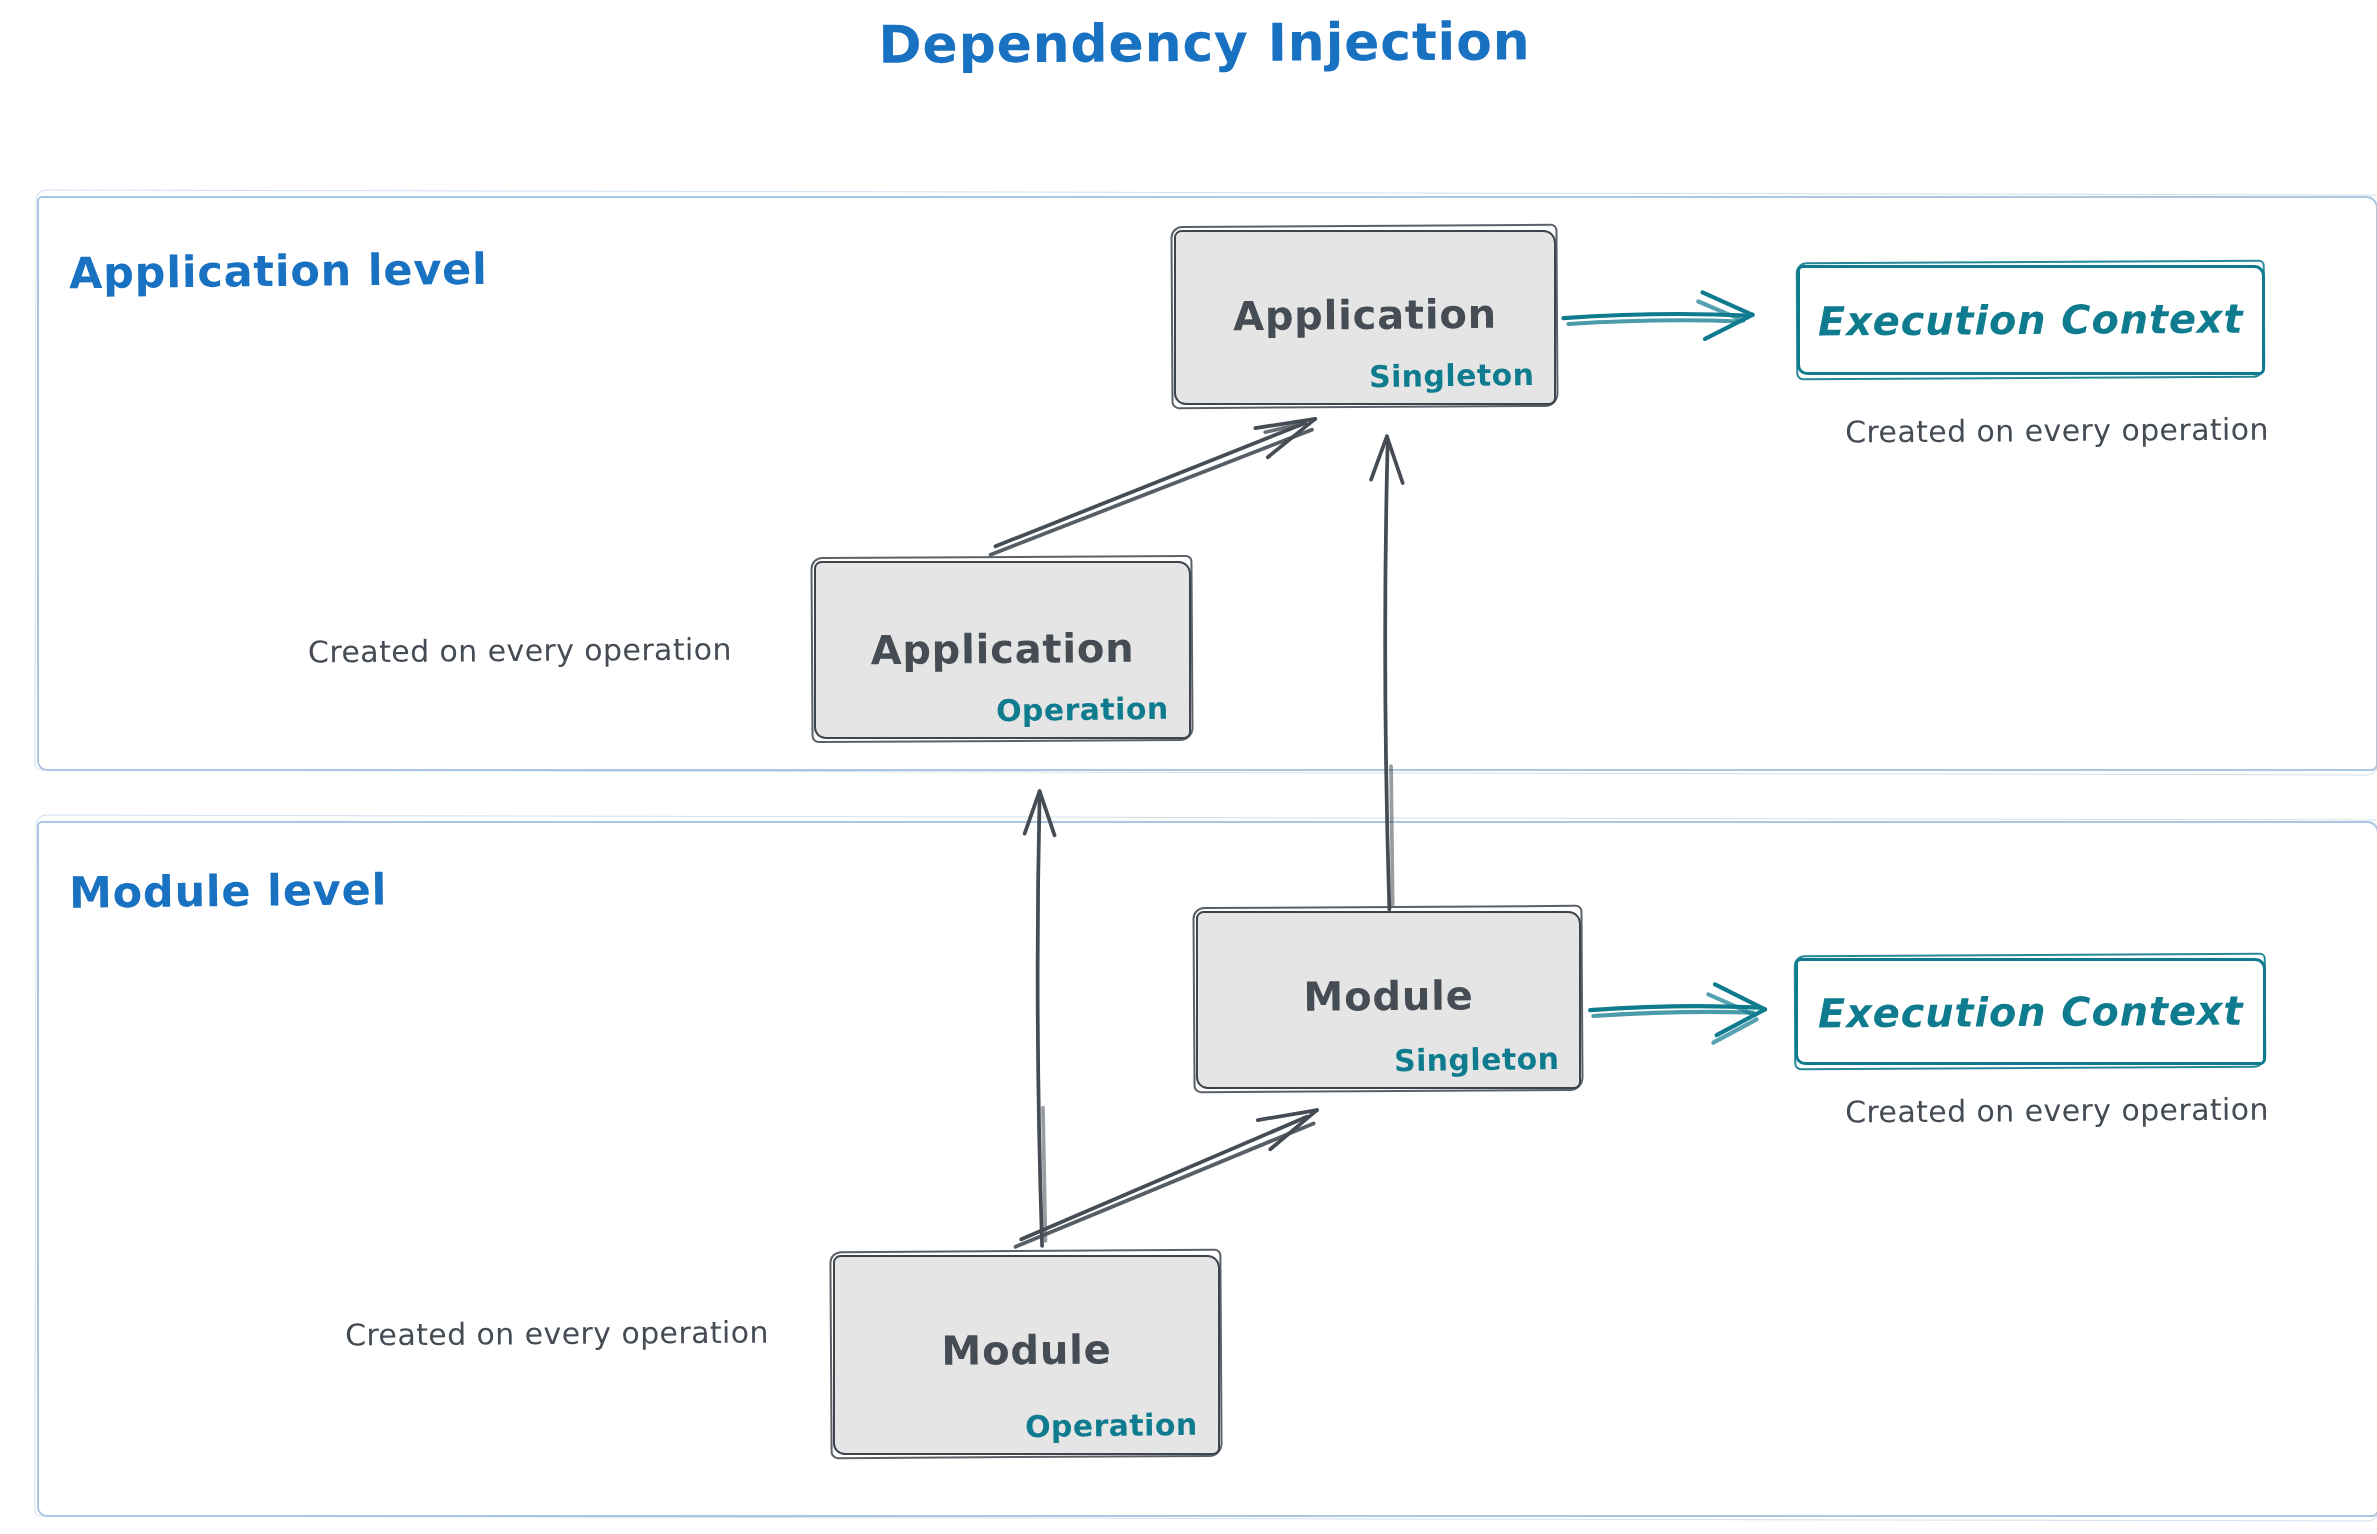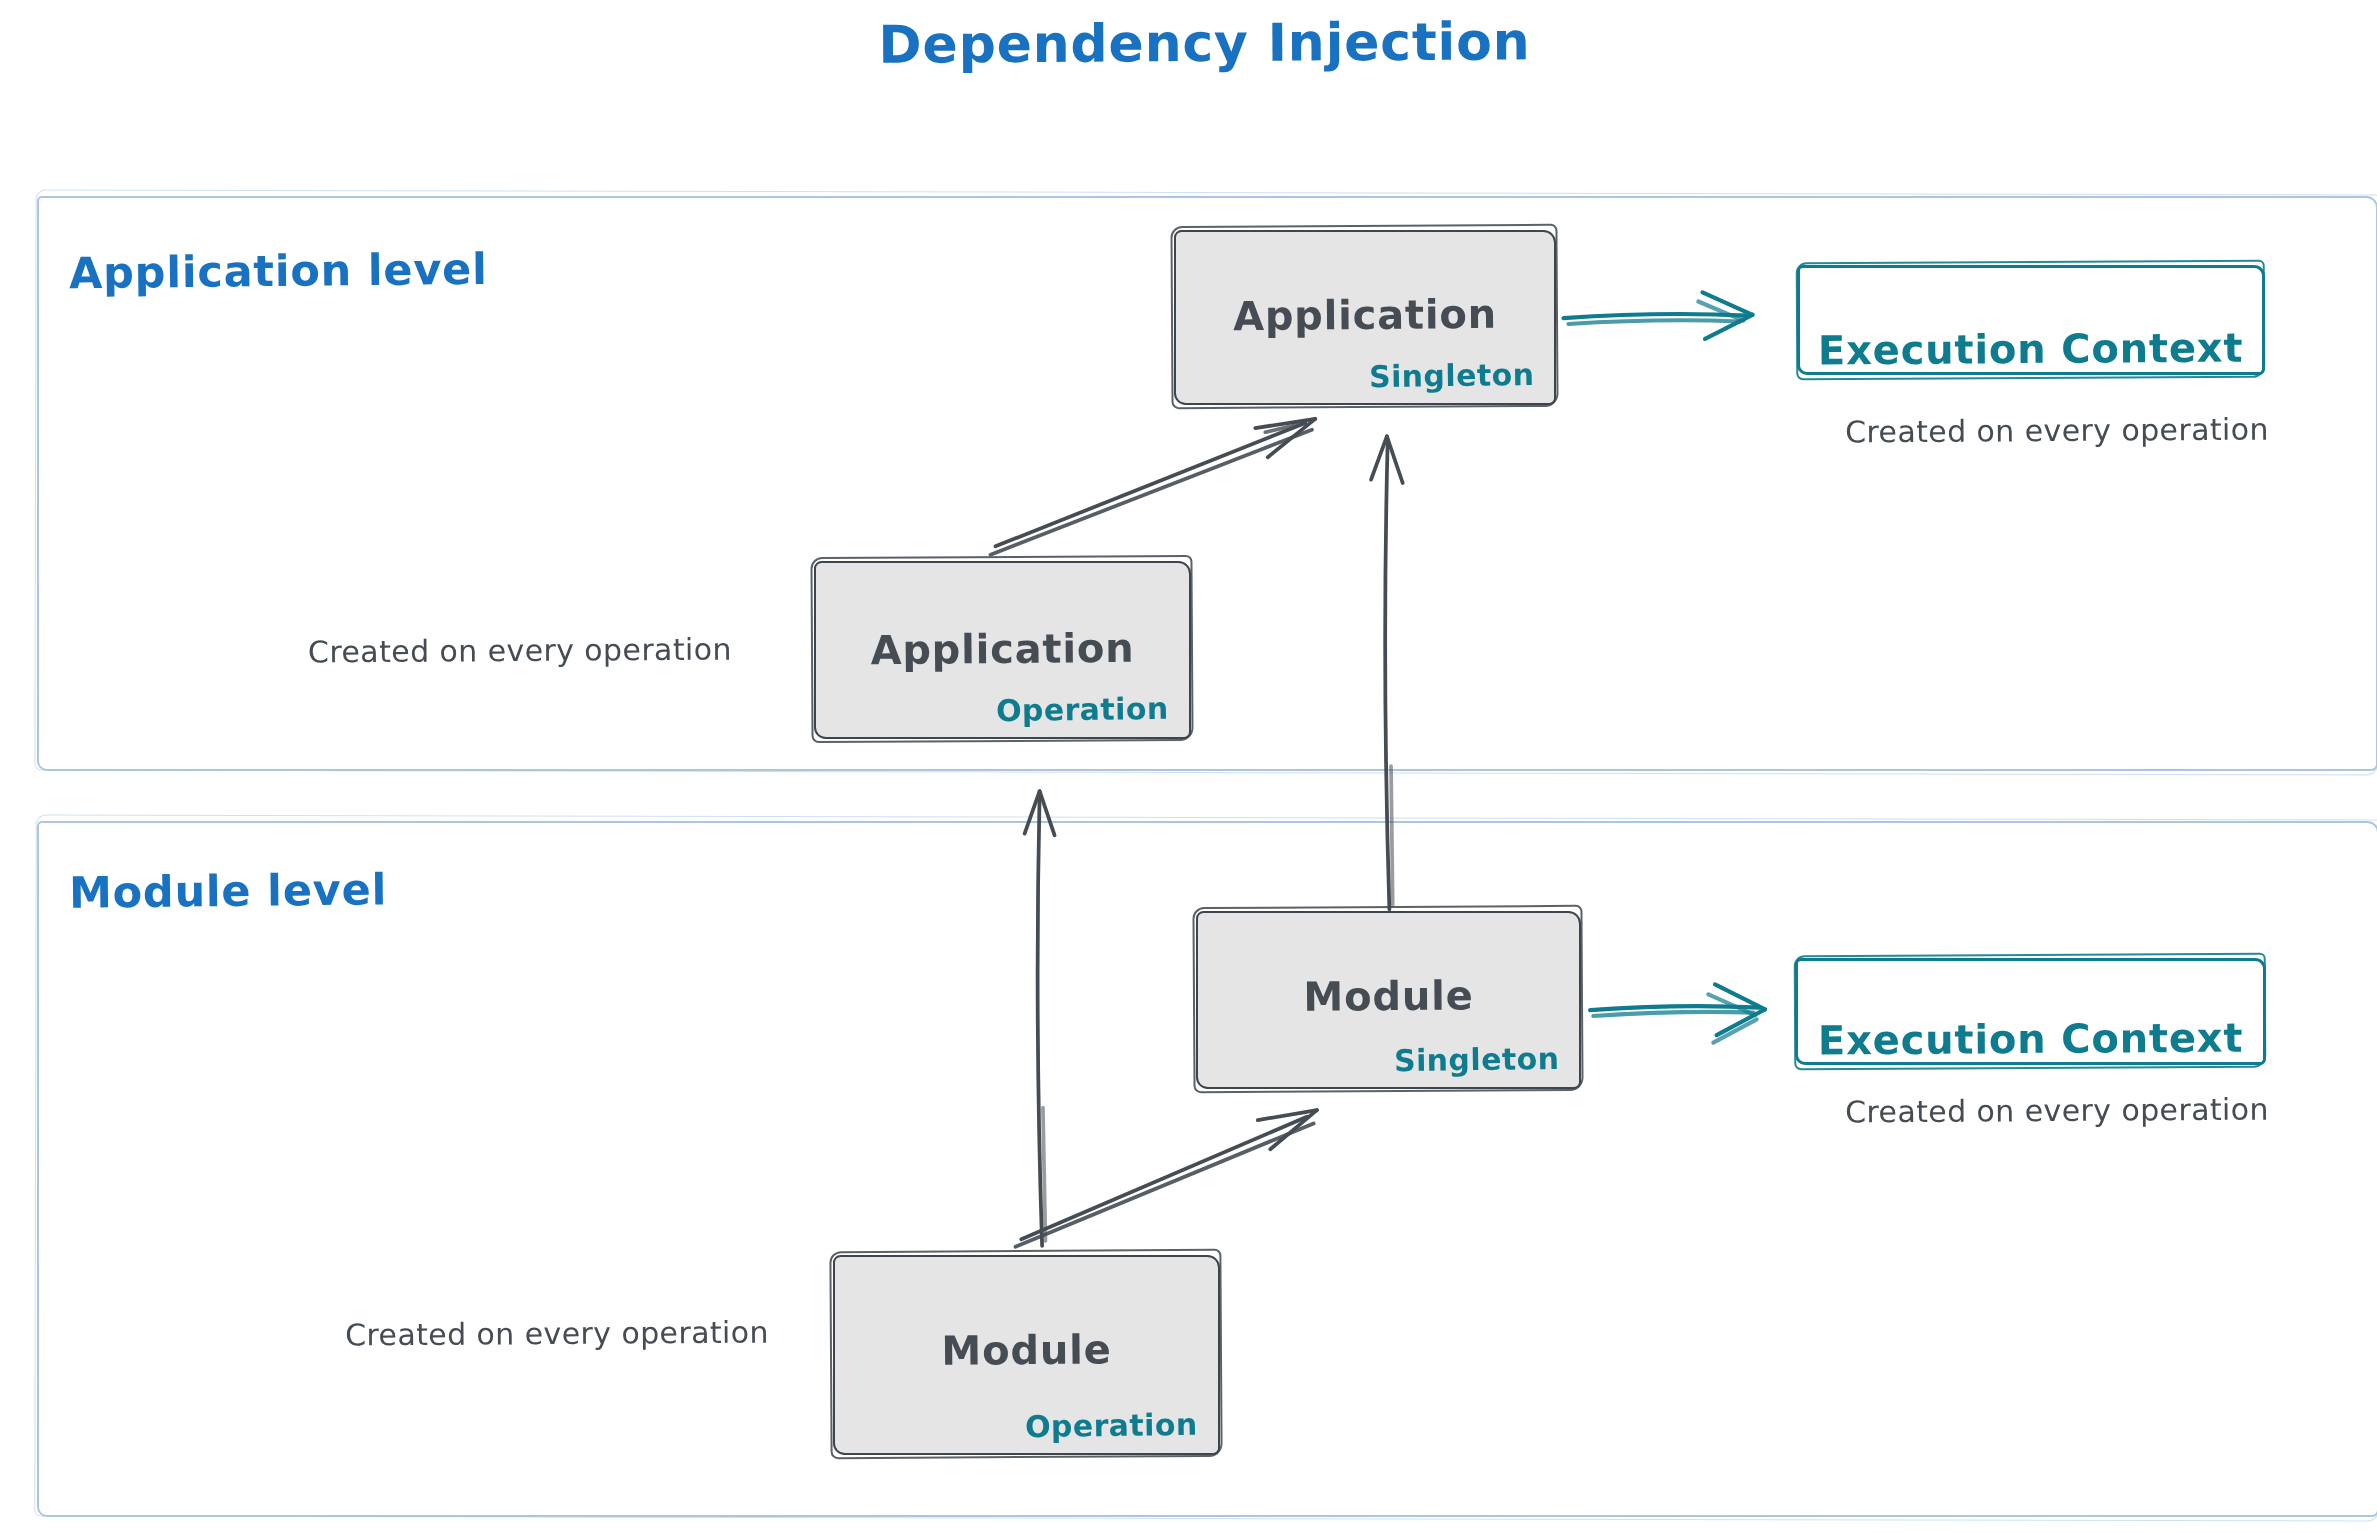--- a/index.html
+++ b/index.html
@@ -95,21 +95,21 @@
   .box-mod-singleton .node-title{top:60px;}
   .box-mod-operation{left:817px;top:1255px;width:387px;height:200px;}
   .box-mod-operation .node-title{top:70px;}
 
   
   .ec{
     position:absolute;
     border:3.3px solid var(--teal);
     border-radius:5.8px 10.8px 5.8px 10px;
     background:#fff;
-    display:flex;align-items:flex-end;justify-content:center;
+    display:flex;align-items:center;justify-content:center;font-style:italic;
   }
   .ec::before{
     content:"";position:absolute;inset:-7.5px -3.3px -6.7px -4.2px;
     border:2.9px solid var(--teal);opacity:.9;
     border-radius:10.8px 5.8px 12.5px 6.7px;
     transform:rotate(-0.3deg);
     pointer-events:none;
   }
   .ec-label{
     font-size:40px;font-weight:600;letter-spacing:0.8px;

